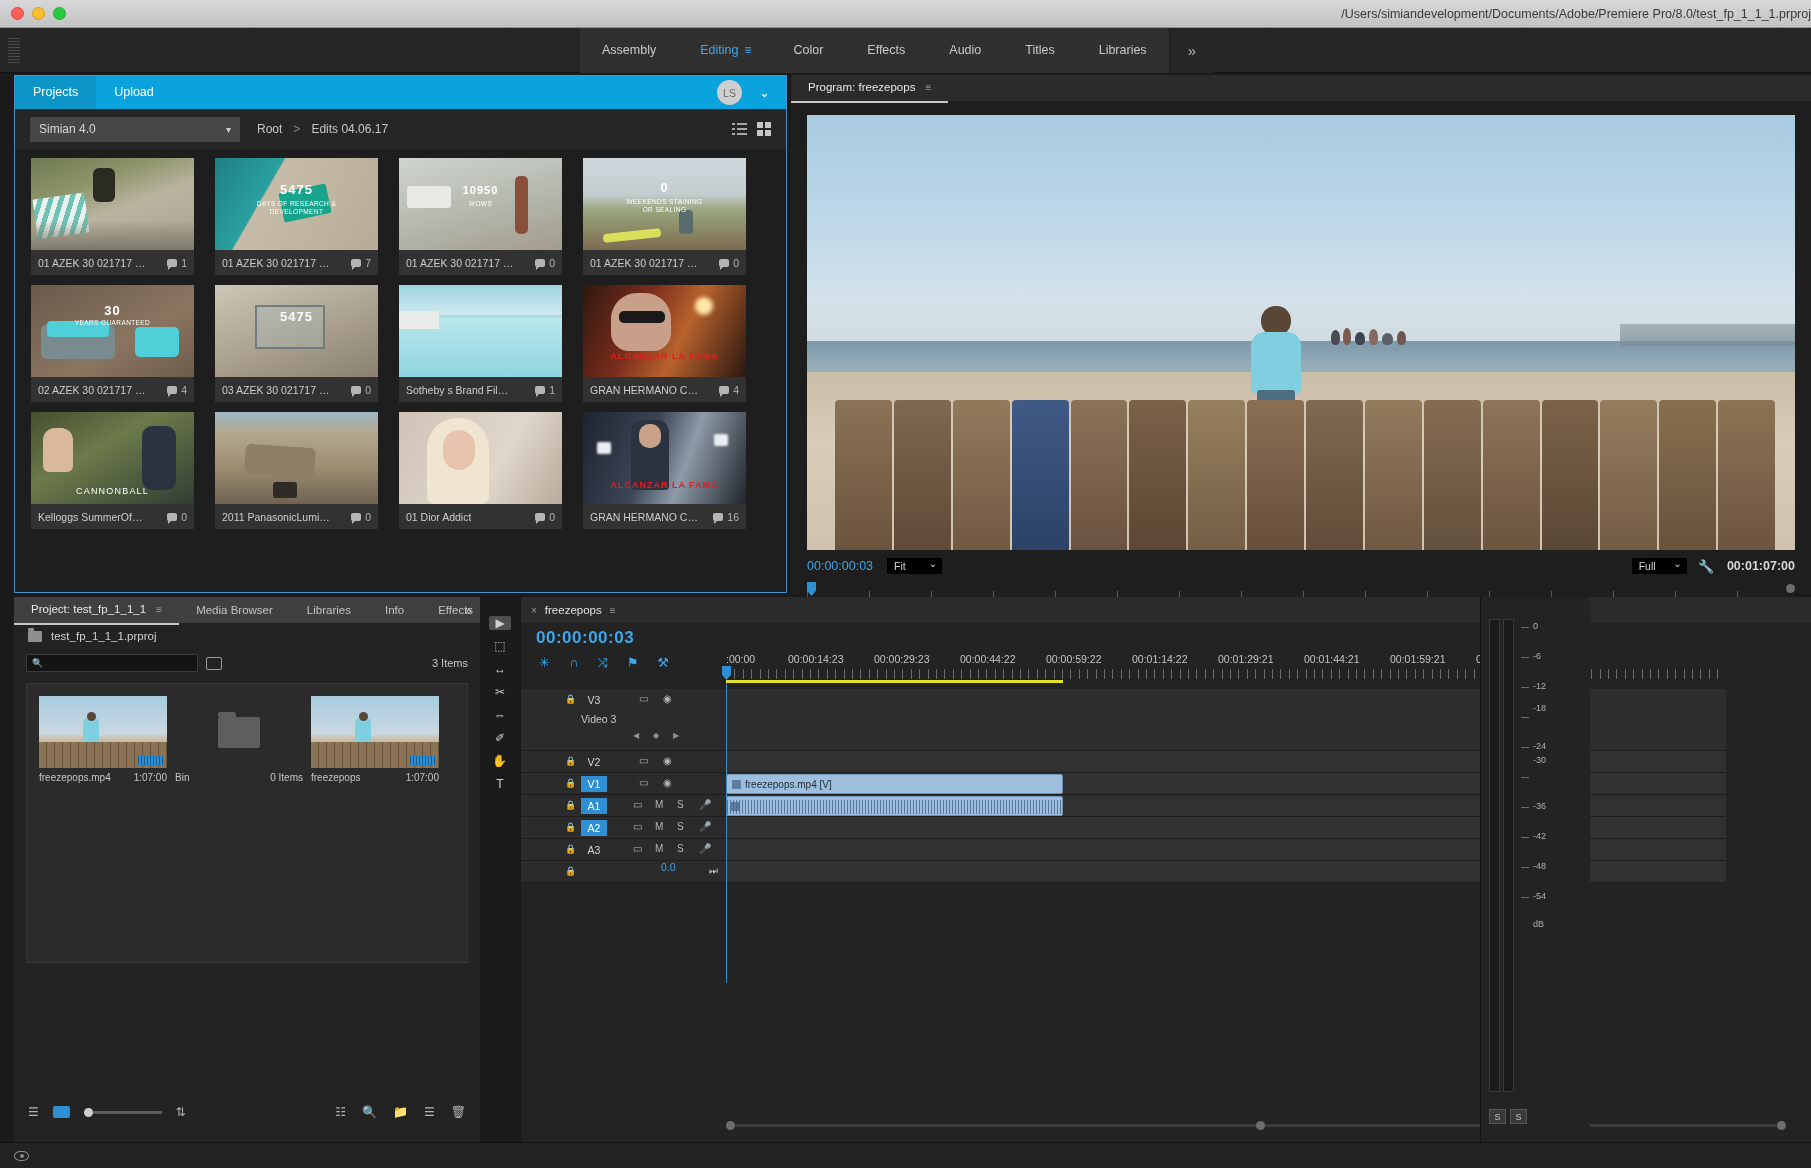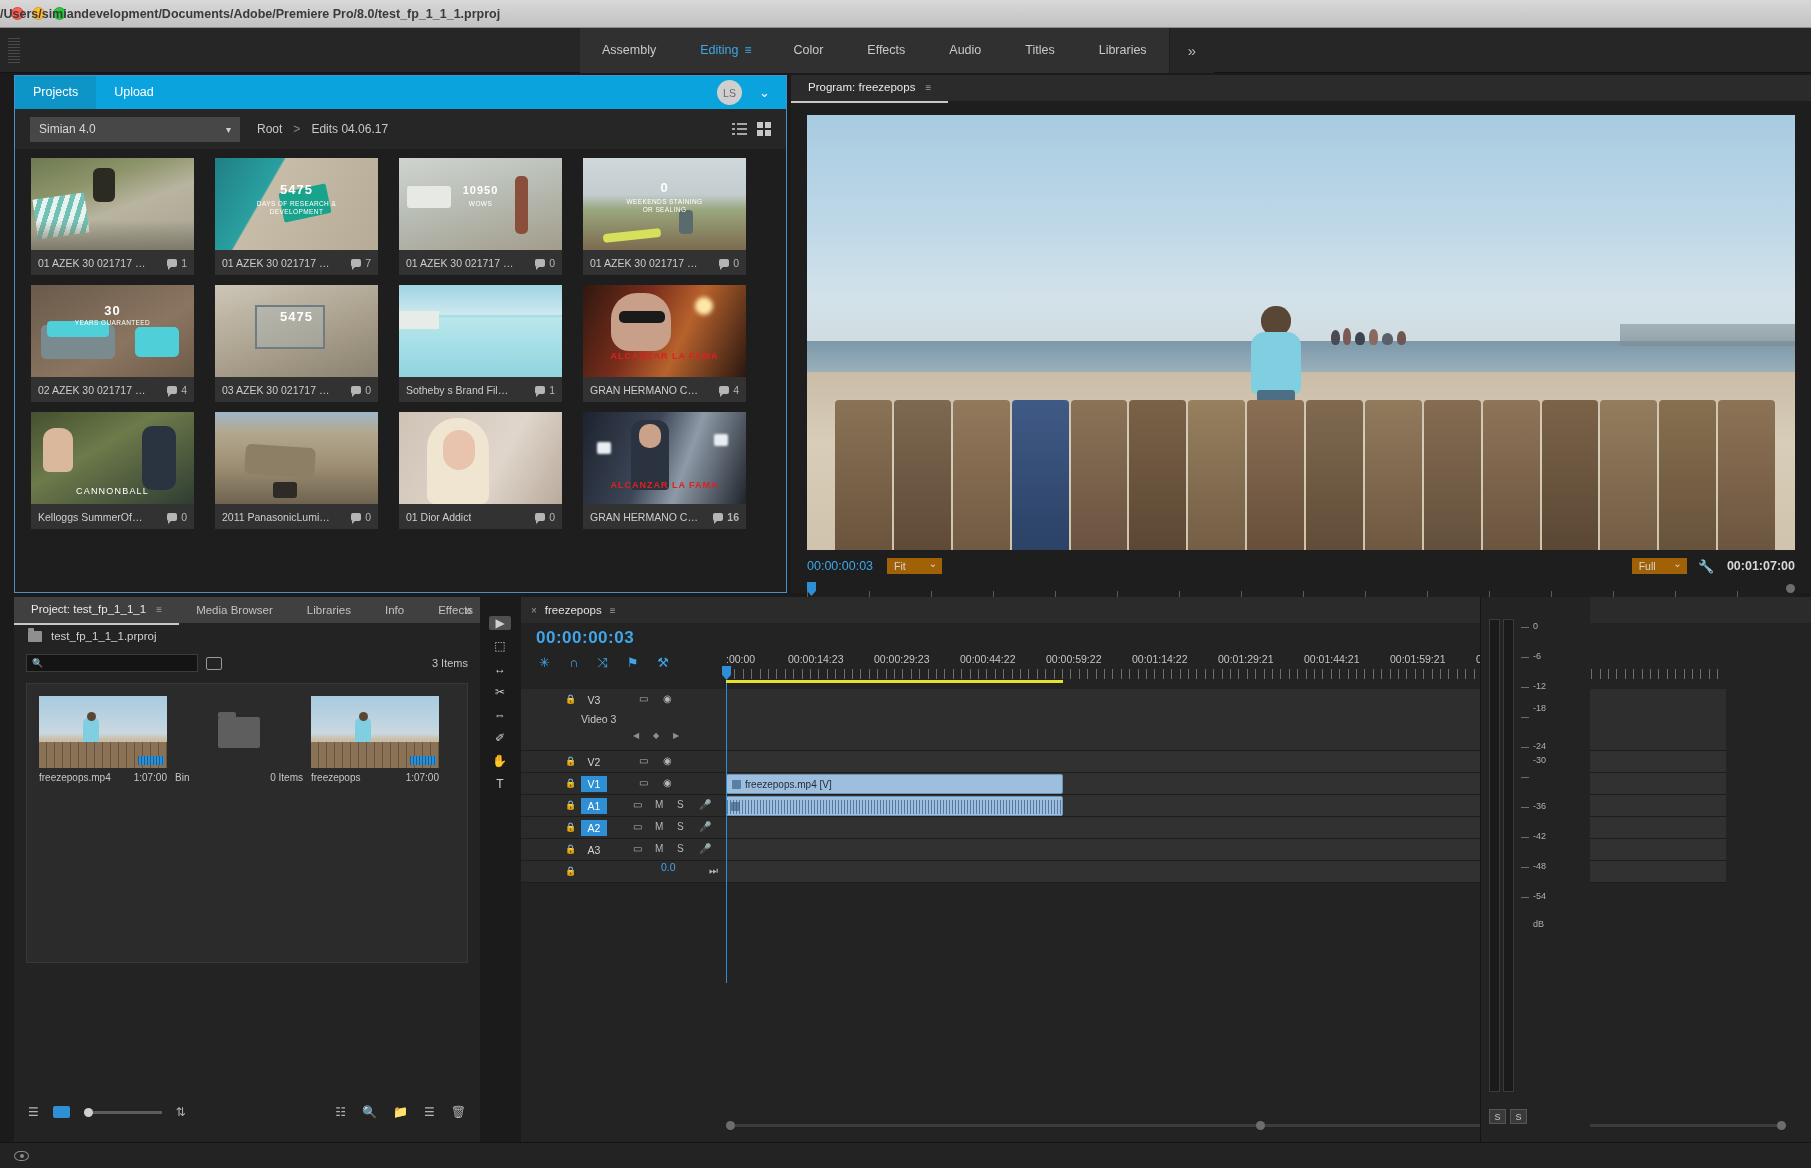--- a/index.html
+++ b/index.html
@@ -17,22 +17,22 @@
     background: linear-gradient(#d8d8d8,#c2c2c2);
     border-bottom:1px solid #8d8d8d;
     display:flex; align-items:center;
   }
   .traffic { display:flex; gap:8px; margin-left:11px; }
   .tl-dot { width:13px; height:13px; border-radius:50%; }
   .tl-red{background:#ff5f57;border:1px solid #e0443e;}
   .tl-yellow{background:#febc2e;border:1px solid #d89d26;}
   .tl-green{background:#28c840;border:1px solid #1faf2e;}
   .title-text {
-    position:absolute; left:0; right:0; text-align:left;
-    font-size:12.5px; color:#3a3a3a;font-weight:bold;
+    position:absolute; left:0; right:0; text-align:right;
+    font-size:12.5px; color:#3a3a3a;
   }
 
   
   .workspacebar {
     position:absolute; left:0; top:28px; width:1811px; height:45px;
     background:#262626; border-bottom:1px solid #141414;
   }
   .ws-handle{
     position:absolute; left:8px; top:10px; width:12px; height:26px;
     background-image:repeating-linear-gradient(to bottom,#4a4a4a 0 1px,transparent 1px 3px);
@@ -175,21 +175,21 @@
     border-radius:3px;
   }
   .crowd{ position:absolute; left:53%; top:49%; width:90px; height:22px; }
   .blob{ position:absolute; border-radius:50% 50% 40% 40%; }
 
   .prog-bar{
     position:absolute; left:16px; top:480px; width:988px; height:22px;
     display:flex; align-items:center; color:#3fa7e8; font-size:12.5px;
   }
   .pb-fit{
-    margin-left:14px; background:#a16207; color:#d6d6d6; font-size:10.5px;
+    margin-left:14px; background:#000000; color:#d6d6d6; font-size:10.5px;
     padding:2px 16px 2px 7px; position:relative; min-width:55px;
   }
   .pb-fit:after{content:'⌄';position:absolute;right:5px;top:0px;font-size:10px;}
   .pb-right{ margin-left:auto; display:flex; align-items:center; gap:12px;}
   .pb-dur{ color:#d8d8d8; font-size:12.5px; font-weight:bold;}
 
   .prog-ruler{
     position:absolute; left:16px; top:505px; width:988px; height:18px;
     background:#1e1e1e; border-bottom:1px solid #3a3a3a;
   }
@@ -597,21 +597,21 @@
             <div style="position:absolute;left:48px;top:8px;width:38px;height:70px;background:#2b3340;border-radius:12px 12px 4px 4px"></div>
             <div style="position:absolute;left:56px;top:12px;width:22px;height:24px;background:#caa189;border-radius:10px"></div>
             <div style="position:absolute;left:14px;top:30px;width:14px;height:12px;background:#e9eef2;border-radius:2px;filter:blur(1px)"></div>
             <div style="position:absolute;right:18px;top:22px;width:14px;height:12px;background:#e9eef2;border-radius:2px;filter:blur(1px)"></div>
             <div style="position:absolute;bottom:14px;width:100%;text-align:center;color:#e02020;font-size:9px;font-weight:bold;letter-spacing:1px">ALCANZAR LA FAMA</div>
           </div>
           <div class="card-cap">
             <span class="cap-name">GRAN HERMANO CASTI...</span>
             <span class="cap-cmt">
               <i class="cmt-bubble"></i>
-              <b style="font-weight:bold">16</b>
+              <b style="font-weight:normal">16</b>
             </span>
           </div>
         </div>
       </div>
     </div>
   </div>
 
   <div class="prog-panel">
     <div class="prog-tabs">
       <div class="ptab active">

